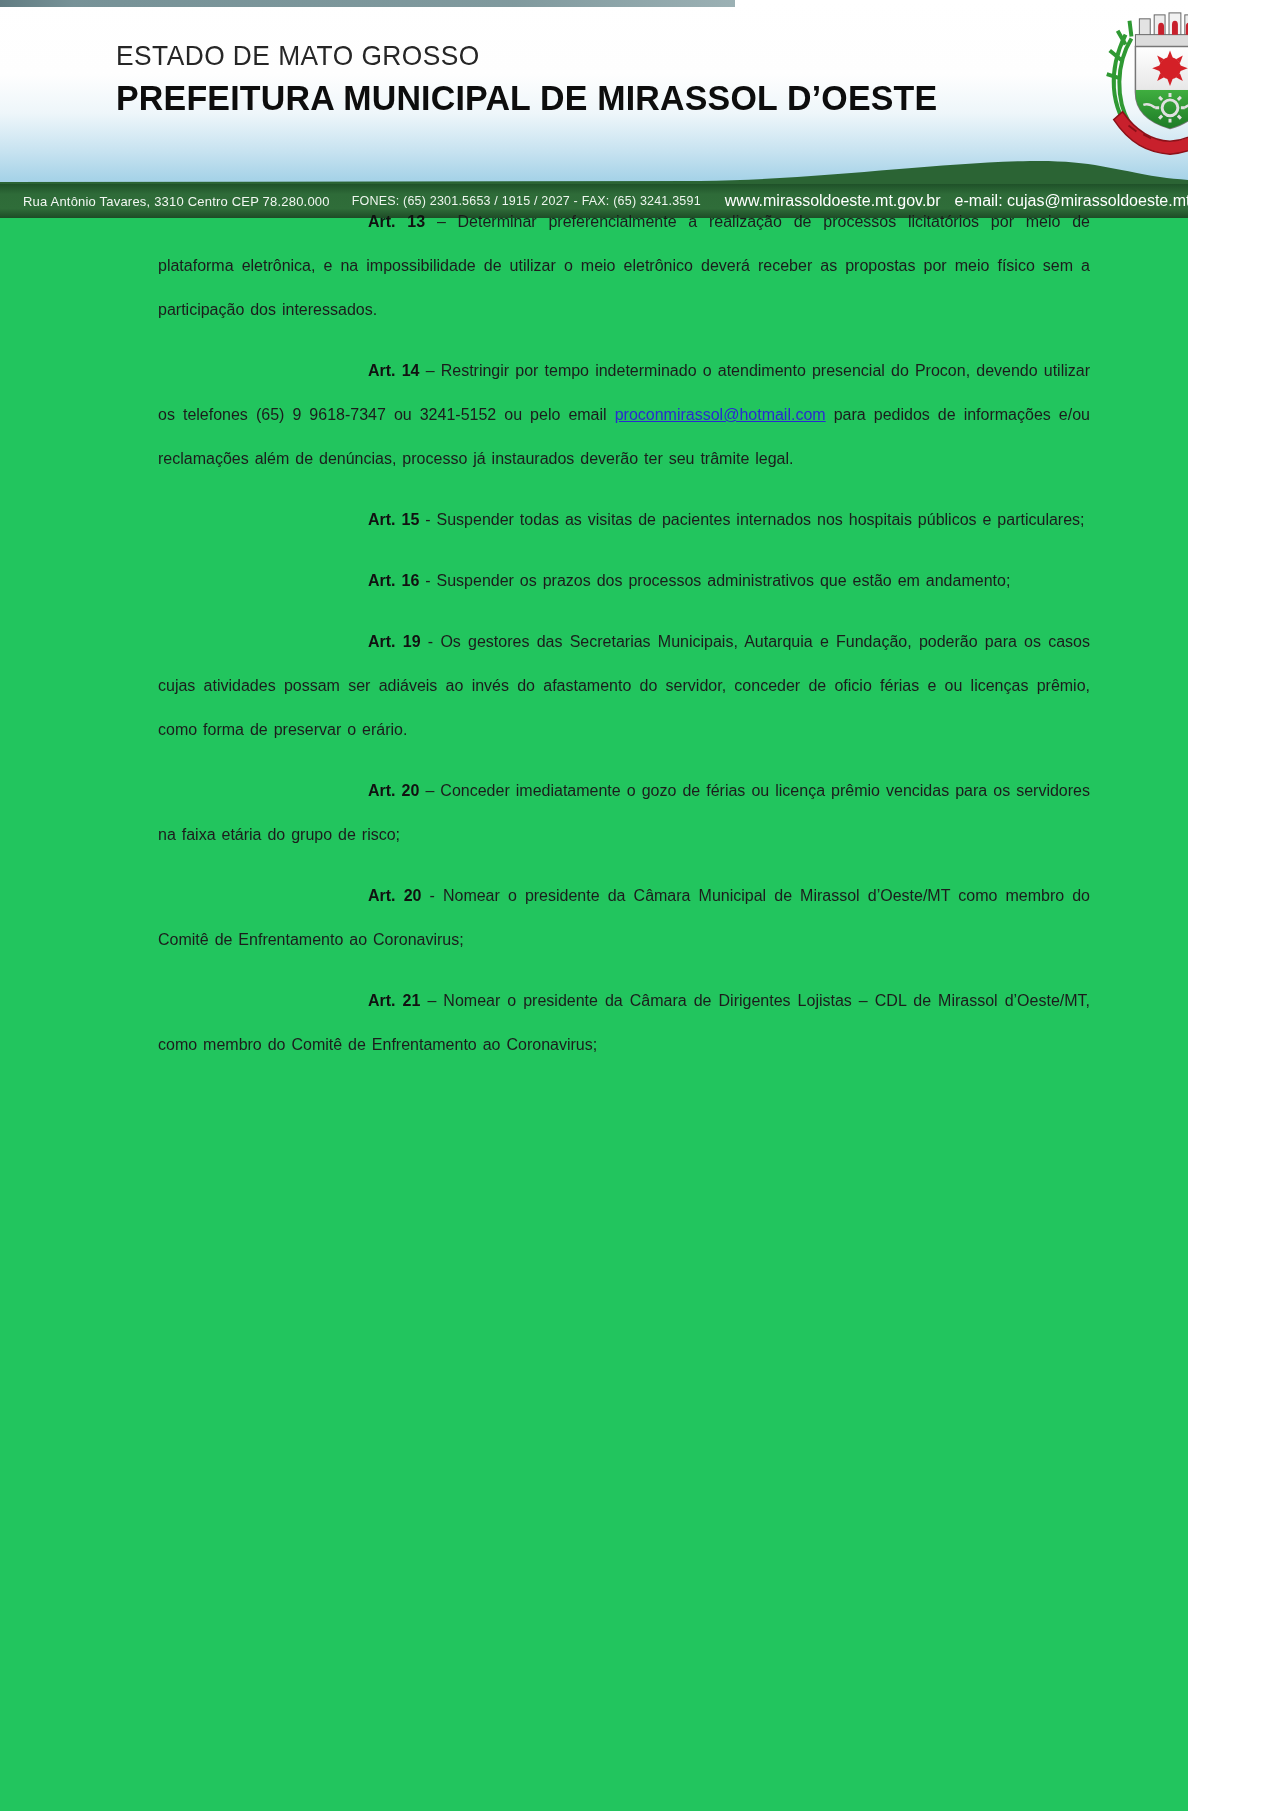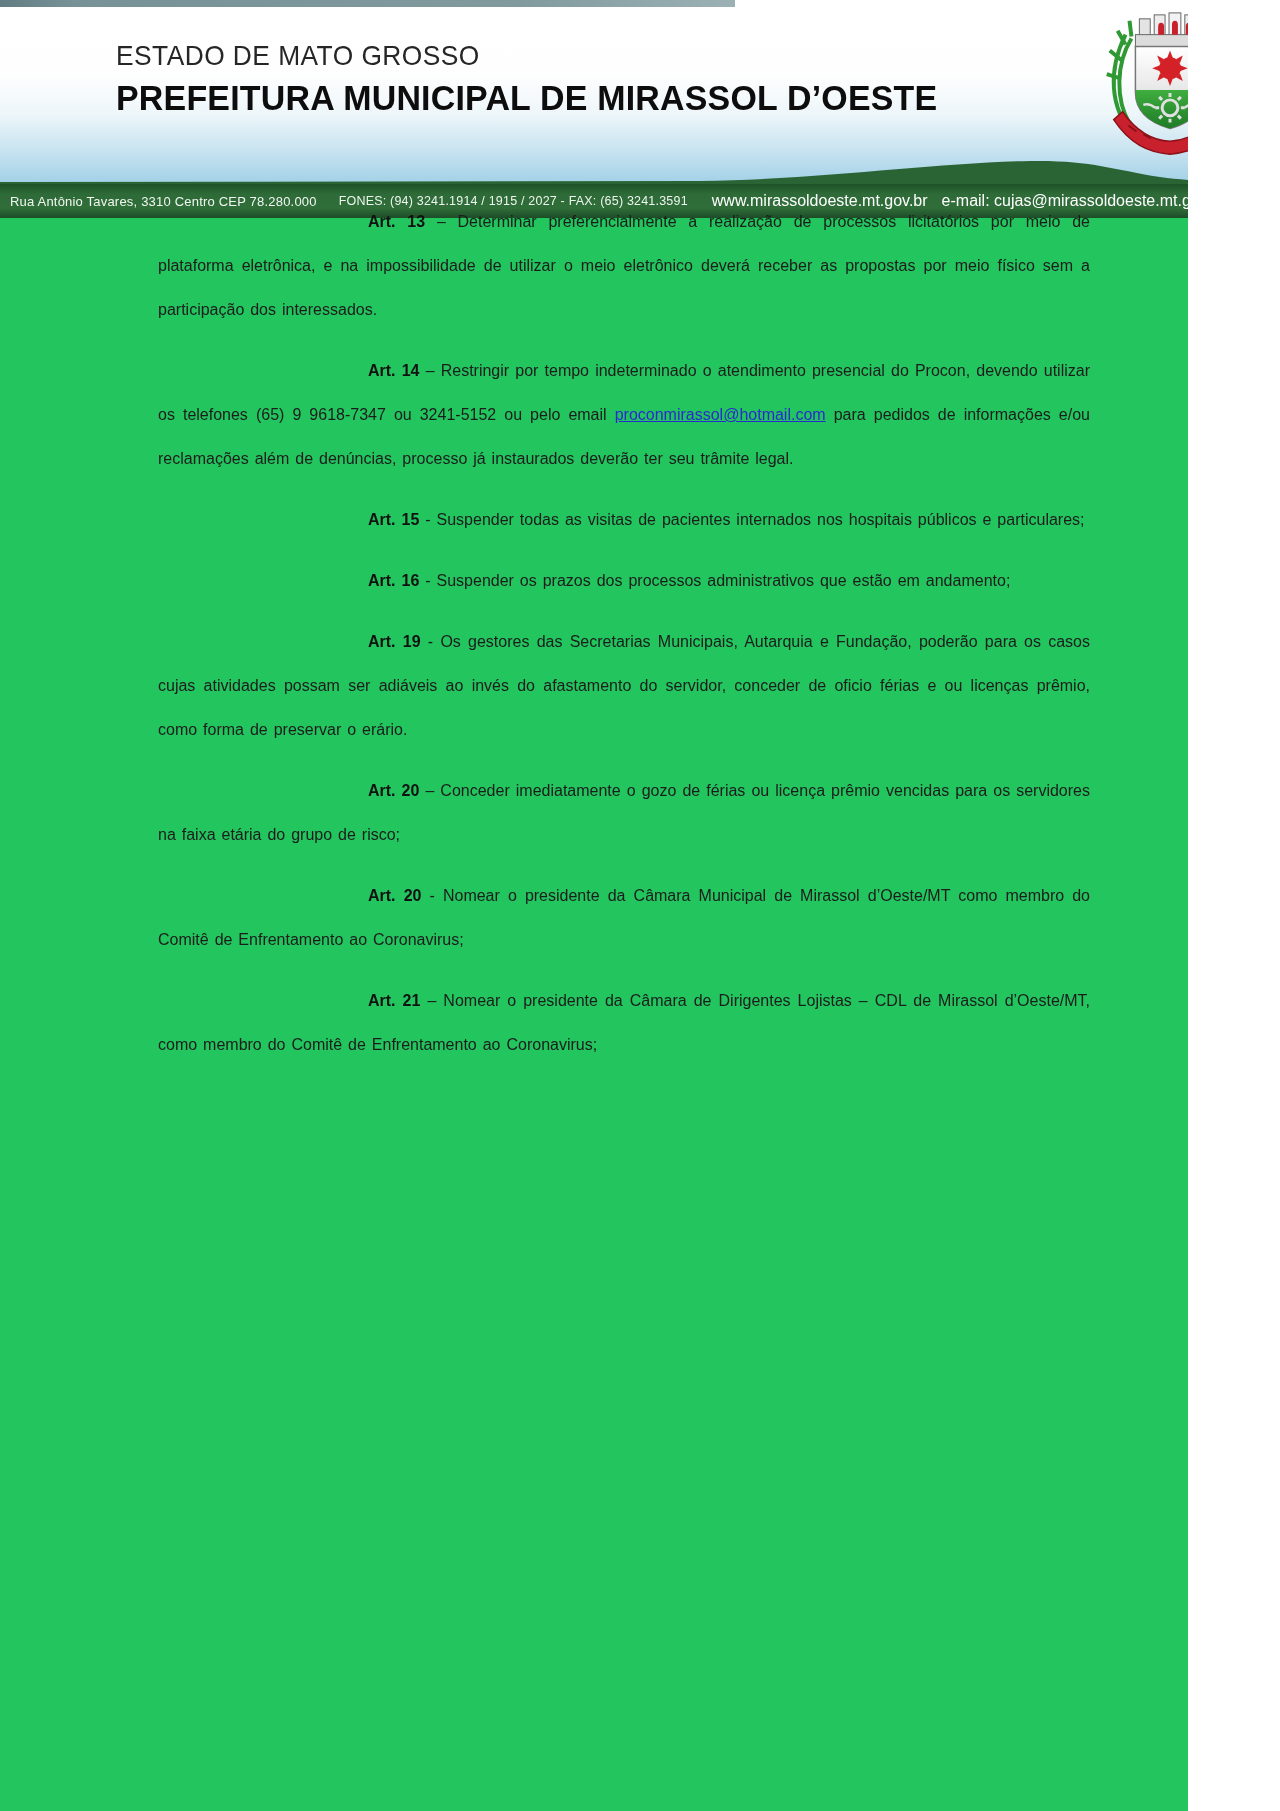--- a/index.html
+++ b/index.html
@@ -29,21 +29,21 @@
   .muni-title{
     position:absolute;left:116px;top:78px;
     font-size:35px;font-weight:bold;color:#0d0d0d;letter-spacing:.2px;
     transform:scaleX(.97);transform-origin:left center;white-space:nowrap;
   }
   .wave-svg{position:absolute;left:0;bottom:33px;width:1280px;height:30px;display:block;}
   .green-bar{
     position:absolute;left:0;bottom:0;width:1280px;height:34px;
     background:linear-gradient(180deg,#1f5129 0%,#2e6b38 30%,#2f6d39 72%,#1d4b26 100%);
     display:flex;align-items:center;white-space:nowrap;overflow:hidden;
-    padding-left:10px;box-sizing:border-box;
+    padding-left:23px;box-sizing:border-box;
   }
   .green-bar .addr{font-size:13px;color:#f2f7f2;letter-spacing:.2px;}
   .green-bar .phones{font-size:12.5px;color:#eef5ee;margin-left:22px;letter-spacing:.2px;}
   .green-bar .site{font-size:16px;color:#ffffff;margin-left:24px;}
   .green-bar .mailwrap{font-size:16px;color:#ffffff;margin-left:14px;}
   .logo-box{position:absolute;left:1086px;top:4px;width:168px;height:168px;}
   
   .content{
     position:absolute;left:158px;top:200px;width:932px;
   }
@@ -66,21 +66,21 @@
 
     <div class="state-line">ESTADO DE MATO GROSSO</div>
     <div class="muni-title">PREFEITURA MUNICIPAL DE MIRASSOL D’OESTE</div>
 
     <svg class="wave-svg" viewBox="0 0 1280 30" preserveAspectRatio="none">
       <path d="M0,30 L0,27 L700,26 C830,24 930,8 1030,6 C1090,5 1110,14 1160,22 C1200,28 1250,26 1280,21 L1280,30 Z" fill="#2b6434"></path>
     </svg>
 
     <div class="green-bar">
       <span class="addr">Rua Antônio Tavares, 3310 Centro CEP 78.280.000</span>
-      <span class="phones">FONES: (94) 3241.1914 / 1915 / 2027 - FAX: (65) 3241.3591</span>
+      <span class="phones">FONES: (65) 2301.5653 / 1915 / 2027 - FAX: (65) 3241.3591</span>
       <span class="site">www.mirassoldoeste.mt.gov.br</span>
       <span class="mailwrap">e-mail: cujas@mirassoldoeste.mt.gov.br</span>
     </div>
 
     <div class="logo-box">
       <svg viewBox="0 0 170 168" width="168" height="168" aria-hidden="true">
         <defs>
           <linearGradient id="silver" x1="0" y1="0" x2="0" y2="1">
             <stop offset="0" stop-color="#ffffff"></stop>
               <stop offset="1" stop-color="#d2d2d2"></stop>

